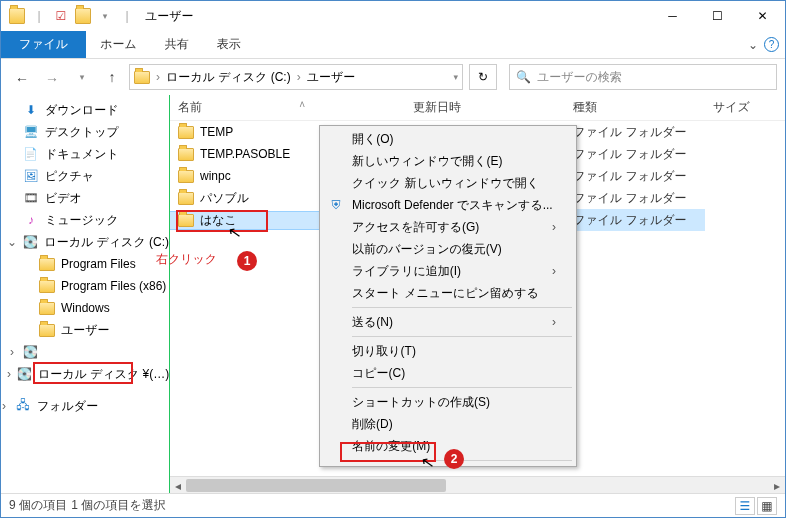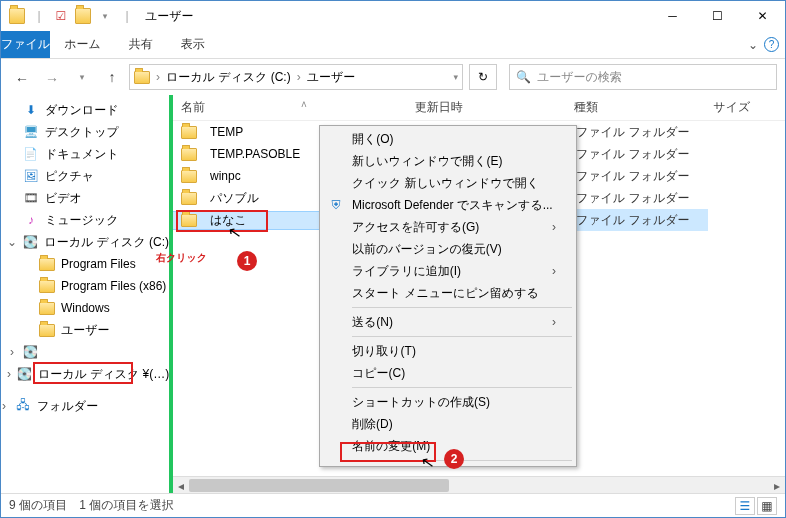--- a/index.html
+++ b/index.html
@@ -4,71 +4,71 @@
 <style>
 * { box-sizing: border-box; margin: 0; padding: 0; font-family: "Segoe UI", Meiryo, sans-serif; font-size: 12px; }
 body { background: #fff; width: 786px; height: 518px; overflow: hidden; position: relative; border: 1px solid #4a88c7; }
 .titlebar { height: 30px; display: flex; align-items: center; padding: 0 0 0 8px; background: #fff; }
 .tb-icons { display: flex; gap: 6px; align-items: center; }
 .tb-icons span { width: 16px; height: 16px; display: inline-flex; align-items: center; justify-content: center; }
 .tb-title { margin-left: 10px; }
 .winbtns { margin-left: auto; display: flex; }
 .winbtns div { width: 45px; height: 30px; display: flex; align-items: center; justify-content: center; }
 .menubar { height: 28px; display: flex; align-items: stretch; border-bottom: 1px solid #ddd; }
-.filetab { background: #1979ca; color: #fff; padding: 0 0; display: flex; align-items: center; }
+.filetab { background: #1979ca; color: #fff; padding: 0 18px; display: flex; align-items: center; }
 .menuitem { padding: 0 14px; display: flex; align-items: center; color: #333; }
 .ribexpand { margin-left: auto; display: flex; align-items: center; padding: 0 6px; gap: 6px; }
 .help { color: #1979ca; border: 1px solid #1979ca; border-radius: 50%; width: 15px; height: 15px; display: inline-flex; align-items: center; justify-content: center; font-size: 10px; }
 .navbar { height: 36px; display: flex; align-items: center; padding: 4px 8px; gap: 4px; }
 .navbtn { width: 26px; height: 26px; display: flex; align-items: center; justify-content: center; color: #888; font-size: 14px; }
 .navbtn.enabled { color: #333; }
 .addrbar { flex: 1; height: 26px; border: 1px solid #ccc; display: flex; align-items: center; padding: 0 4px; gap: 4px; background: #fff; }
 .addrbar .crumb { display: flex; align-items: center; gap: 2px; }
 .addrbar .sep { color: #888; padding: 0 2px; }
 .refresh { width: 28px; height: 26px; border: 1px solid #ccc; display: flex; align-items: center; justify-content: center; margin-left: 2px; }
 .searchbar { width: 268px; height: 26px; border: 1px solid #ccc; display: flex; align-items: center; padding: 0 6px; gap: 6px; color: #888; margin-left: 8px; }
 .content { display: flex; height: calc(100% - 30px - 28px - 36px - 24px); }
 .sidebar { width: 168px; overflow: hidden; padding-top: 4px; }
 .tree-item { display: flex; align-items: center; height: 22px; padding-left: 22px; gap: 6px; white-space: nowrap; }
 .tree-item.l2 { padding-left: 38px; }
 .tree-item .exp { width: 10px; display: inline-block; text-align: center; color: #666; margin-left: -16px; }
-.fileview { flex: 1; position: relative; display: flex; flex-direction: column; overflow: hidden; border-left: 4px solid #22c55e; }
+.fileview { flex: 1; position: relative; display: flex; flex-direction: column; overflow: hidden; border-left: 1px solid #22c55e; }
 .colheads { height: 26px; display: flex; align-items: center; border-bottom: 1px solid #eee; color: #444; }
 .colheads div { padding: 0 8px; }
 .col-name { width: 235px; position: relative; }
 .col-name::after { content: '˄'; position: absolute; right: 100px; top: 0; color: #888; font-size: 10px; }
 .col-date { width: 160px; }
 .col-type { width: 140px; }
 .col-size { width: 80px; }
 .rows { flex: 1; overflow: hidden; position: relative; }
 .row { display: flex; align-items: center; height: 22px; }
 .row.selected .cell-name { background: #cce8ff; outline: 1px solid #99d1ff; }
 .row.selected-type { background: #cce8ff; }
-.cell-name { width: 235px; display: flex; align-items: center; gap: 13px; padding-left: 8px; }
+.cell-name { width: 235px; display: flex; align-items: center; gap: 6px; padding-left: 8px; }
 .cell-type { margin-left: 160px; width: 140px; color: #333; padding-left: 8px; }
 .folder-icon { width: 16px; height: 13px; background: linear-gradient(#ffe9a6,#f7ca4d); border: 1px solid #d9a93a; border-radius: 1px; position: relative; }
 .folder-icon::before { content: ''; position: absolute; top: -4px; left: 0; width: 6px; height: 3px; background: #f7ca4d; border: 1px solid #d9a93a; border-bottom: none; border-radius: 1px 1px 0 0; }
 .hscroll { height: 17px; background: #f0f0f0; border-top: 1px solid #ddd; position: relative; }
 .hscroll .thumb { position: absolute; left: 16px; top: 2px; height: 13px; width: 260px; background: #c8c8c8; border-radius: 2px; }
 .hscroll .arr { position: absolute; top: 0; width: 16px; height: 17px; display: flex; align-items: center; justify-content: center; color: #666; }
 .hscroll .arr.l { left: 0; } .hscroll .arr.r { right: 0; }
-.statusbar { height: 24px; border-top: 1px solid #ddd; display: flex; align-items: center; padding: 0 8px; gap: 12px; color: #444; }
+.statusbar { height: 24px; border-top: 1px solid #ddd; display: flex; align-items: center; padding: 0 8px; gap: 4px; color: #444; }
 .statusbar .viewbtns { margin-left: auto; display: flex; gap: 2px; }
 .statusbar .viewbtns span { width: 20px; height: 18px; border: 1px solid #ccc; display: inline-flex; align-items: center; justify-content: center; }
 
 .redbox { border: 2px solid #e02020; position: absolute; pointer-events: none; }
 
 .ctxmenu { position: absolute; left: 318px; top: 124px; width: 258px; background: #f2f2f2; border: 1px solid #a9a9a9; box-shadow: 2px 2px 4px rgba(0,0,0,0.25); padding: 2px; }
 .ctx-item { display: flex; align-items: center; height: 22px; padding: 0 18px 0 30px; position: relative; }
 .ctx-item .arrow { margin-left: auto; color: #555; }
 .ctx-sep { height: 1px; background: #d0d0d0; margin: 3px 2px 3px 30px; }
 .ctx-icon { position: absolute; left: 6px; width: 16px; height: 16px; display: flex; align-items: center; justify-content: center; }
 
 .badge { position: absolute; width: 20px; height: 20px; background: #d62121; color: #fff; border-radius: 50%; display: flex; align-items: center; justify-content: center; font-weight: bold; font-size: 12px; }
-.rc-label { position: absolute; color: #d62121; font-size: 10px; font-weight: 700; }
+.rc-label { position: absolute; color: #d62121; font-size: 12px; font-weight: 400; }
 .cursor { position: absolute; font-size: 16px; color: #000; transform: rotate(-10deg); pointer-events: none; }
 
 .ico { width: 16px; height: 16px; display: inline-flex; align-items: center; justify-content: center; font-size: 12px; }
 .ico-dl { color: #1979ca; } .ico-desk { color: #3a9acc; } .ico-doc { color: #1979ca; }
 .ico-pic { color: #1979ca; } .ico-vid { color: #333; } .ico-mus { color: #d040c0; }
 .ico-disk { color: #888; } .ico-net { color: #1979ca; }
 </style>
 </head>
 <body>
 

